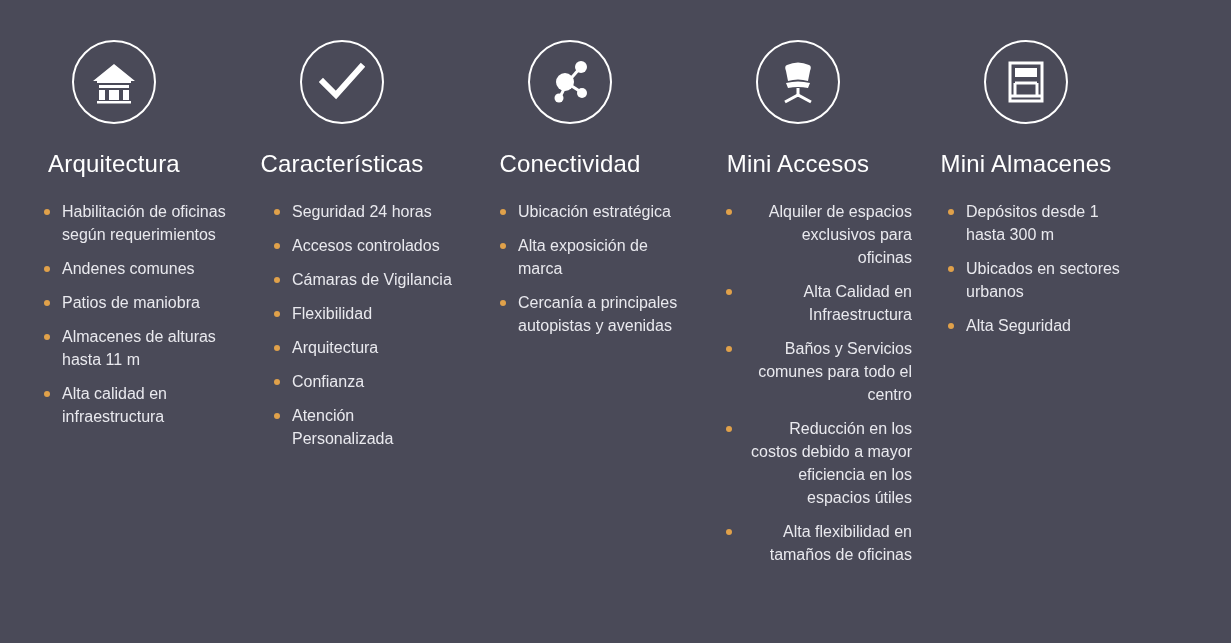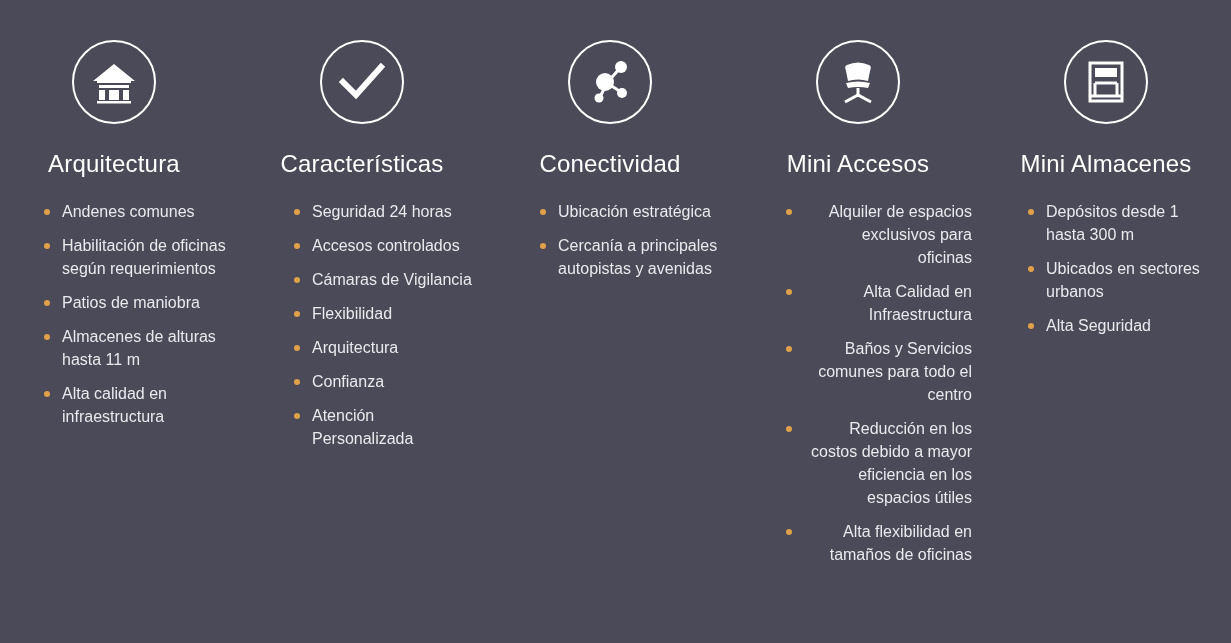--- a/index.html
+++ b/index.html
@@ -15,21 +15,20 @@
   }
   .page {
     width: 1231px;
     height: 643px;
     display: flex;
     flex-direction: row;
     align-items: flex-start;
     justify-content: flex-start;
     padding-top: 40px;
     box-sizing: border-box;
-    gap: 20px;
   }
   .column {
     width: 228px;
     flex: 0 0 228px;
     display: flex;
     flex-direction: column;
     align-items: center;
     box-sizing: border-box;
   }
   .icon-circle {
@@ -98,22 +97,22 @@
         <path d="M24 4 L45 21 L41 21 L41 23 L7 23 L7 21 L3 21 Z" fill="#ffffff"></path>
         <rect x="9" y="25" width="30" height="3" fill="#ffffff"></rect>
         <rect x="9" y="30" width="6" height="10" fill="#ffffff"></rect>
         <rect x="19" y="30" width="10" height="10" fill="#ffffff"></rect>
         <rect x="33" y="30" width="6" height="10" fill="#ffffff"></rect>
         <rect x="7" y="41" width="34" height="2.5" fill="#ffffff"></rect>
       </svg>
     </div>
     <div class="col-title">Arquitectura</div>
     <ul class="bullets">
+      <li class="bullet">Habilitación de oficinas según requerimientos</li>
       <li class="bullet">Andenes comunes</li>
-      <li class="bullet">Habilitación de oficinas según requerimientos</li>
       <li class="bullet">Patios de maniobra</li>
       <li class="bullet">Almacenes de alturas hasta 11 m</li>
       <li class="bullet">Alta calidad en infraestructura</li>
     </ul>
   </div>
 
   <div class="column c1">
     <div class="icon-circle">
       <svg width="46" height="40" viewBox="0 0 46 40" aria-hidden="true">
         <path d="M4 20 L17 33 L42 5" stroke="#ffffff" stroke-width="6" fill="none" stroke-linecap="square"></path>
@@ -139,20 +138,21 @@
         <line x1="20" y1="24" x2="13" y2="38" stroke="#ffffff" stroke-width="3"></line>
         <circle cx="18" cy="23" r="9" fill="#ffffff"></circle>
         <circle cx="34" cy="8" r="6" fill="#ffffff"></circle>
         <circle cx="35" cy="34" r="5" fill="#ffffff"></circle>
         <circle cx="12" cy="39" r="4.5" fill="#ffffff"></circle>
       </svg>
     </div>
     <div class="col-title">Conectividad</div>
     <ul class="bullets">
       <li class="bullet">Ubicación estratégica</li>
+      <li class="bullet">Alta exposición de marca</li>
       <li class="bullet">Cercanía a principales autopistas y avenidas</li>
     </ul>
   </div>
 
   <div class="column c3">
     <div class="icon-circle">
       <svg width="48" height="46" viewBox="0 0 48 46" aria-hidden="true">
         <path d="M13 6 Q24 1 35 6 Q38 7 36 12 L34 22 Q24 19 14 22 L12 12 Q10 7 13 6 Z" fill="#ffffff"></path>
         <path d="M12 24 Q24 21 36 24 L34 29 Q24 27 14 29 Z" fill="#ffffff"></path>
         <rect x="22.5" y="29" width="3" height="9" fill="#ffffff"></rect>

